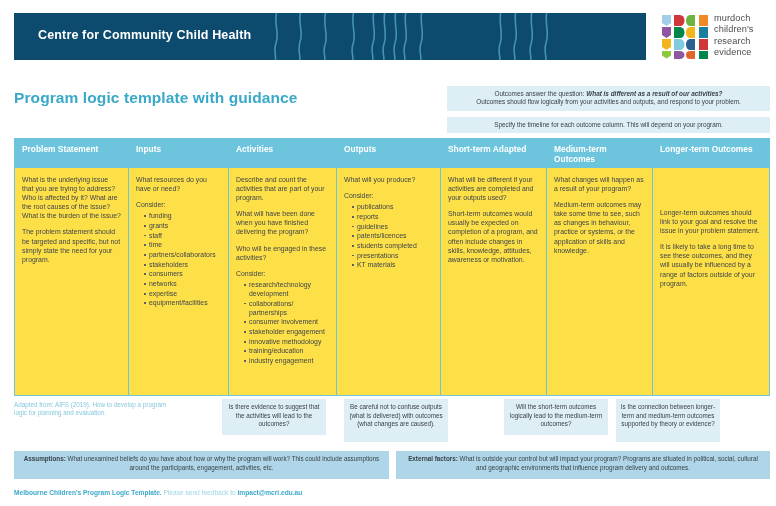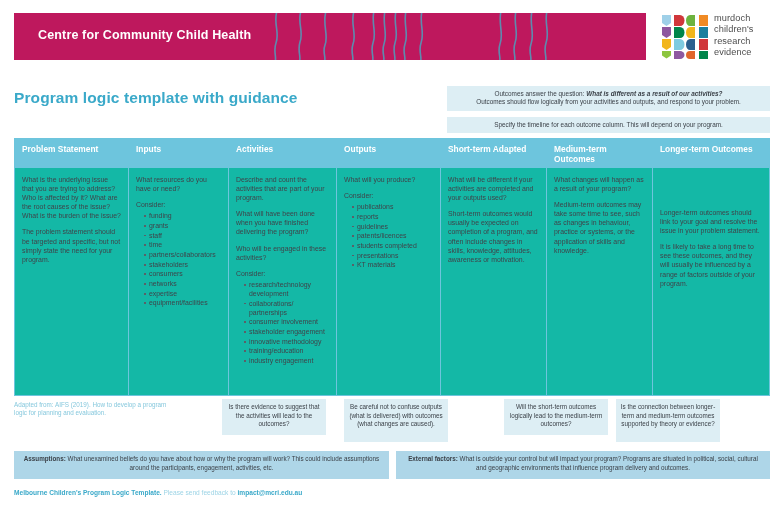--- a/index.html
+++ b/index.html
@@ -20,21 +20,21 @@
   .banner-row {
     position: absolute;
     left: 0; top: 0;
     width: 776px;
     height: 68px;
   }
   .banner {
     position: absolute;
     left: 14px; top: 13px;
     width: 632px; height: 47px;
-    background: #be185d;
+    background: #0c4a6e;
     overflow: hidden;
   }
   .banner-waves {
     position: absolute;
     left: 0; top: 0;
     width: 632px; height: 47px;
   }
   .banner-title {
     position: absolute;
     left: 24px; top: 15px;
@@ -108,21 +108,21 @@
   }
 
   
   .table {
     position: absolute;
     left: 14px; top: 138px;
     width: 756px; height: 258px;
     display: flex;
     border: 1px solid #6dc5dd;
     box-sizing: border-box;
-    background: #14b8a6;
+    background: #fde047;
   }
   .col {
     box-sizing: border-box;
     border-right: 1px solid #6dc5dd;
     display: flex;
     flex-direction: column;
   }
   .col:last-child { border-right: none; }
   .col-head {
     background: #6dc5dd;

